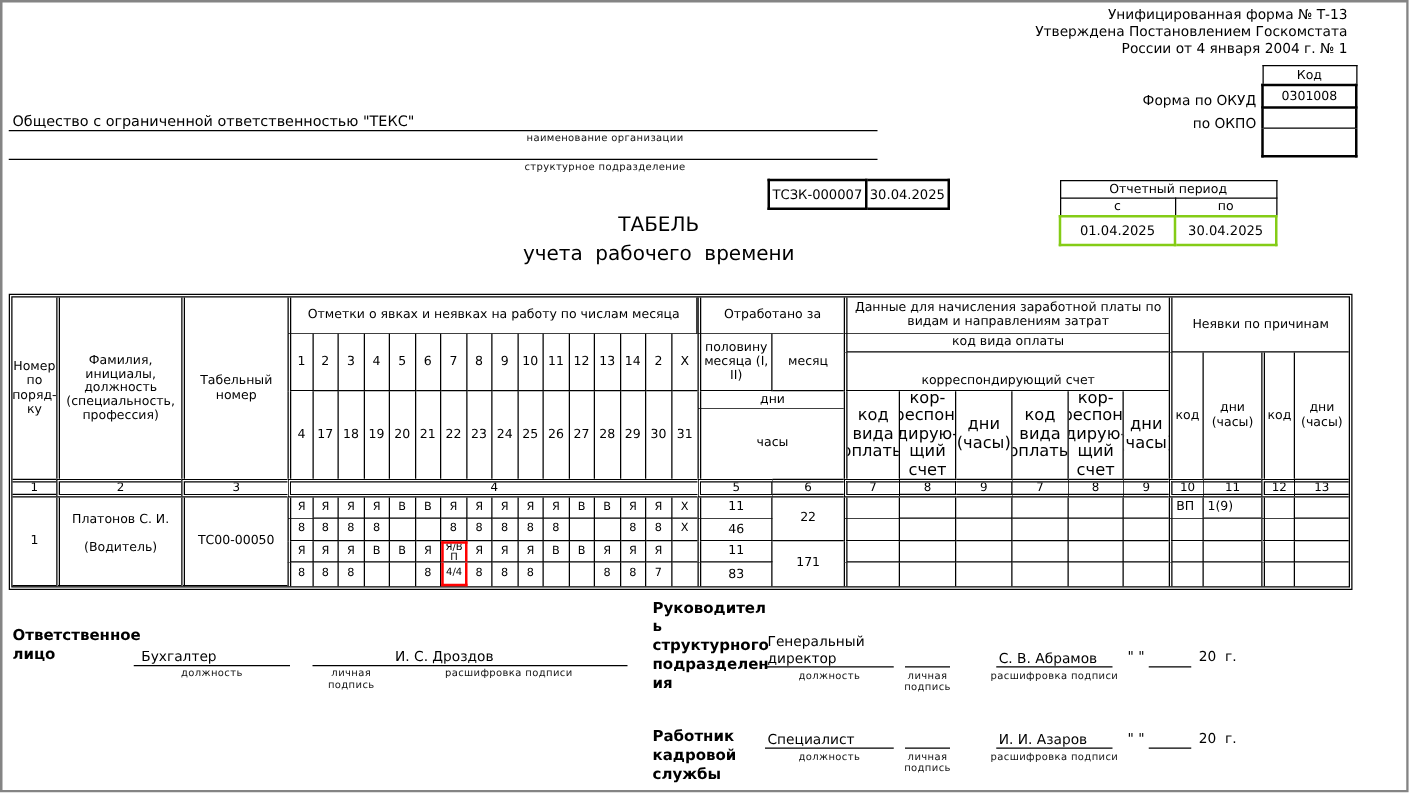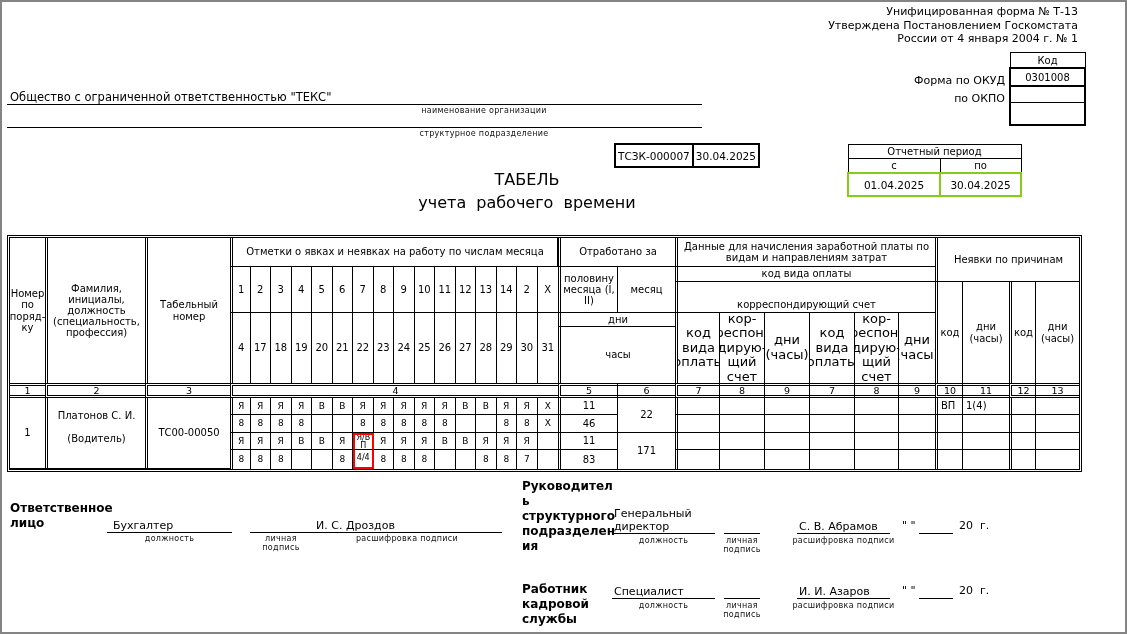--- a/index.html
+++ b/index.html
@@ -287,21 +287,21 @@
       <div class="c" style="grid-area: 9 / 25 / span 1 / span 1;"></div>
       <div class="c" style="grid-area: 9 / 26 / span 1 / span 1;"></div>
       <div class="c nbr" style="grid-area: 9 / 27 / span 1 / span 1;"></div>
       <div class="c dl nbb" style="grid-area: 10 / 22 / span 1 / span 1;"></div>
       <div class="c nbb" style="grid-area: 10 / 23 / span 1 / span 1;"></div>
       <div class="c nbb" style="grid-area: 10 / 24 / span 1 / span 1;"></div>
       <div class="c nbb" style="grid-area: 10 / 25 / span 1 / span 1;"></div>
       <div class="c nbb" style="grid-area: 10 / 26 / span 1 / span 1;"></div>
       <div class="c nbr nbb" style="grid-area: 10 / 27 / span 1 / span 1;"></div>
       <div class="c dl la" style="grid-area: 7 / 28 / span 1 / span 1;">ВП</div>
-      <div class="c nbr la" style="grid-area: 7 / 29 / span 1 / span 1;">1(4)</div>
+      <div class="c nbr la" style="grid-area: 7 / 29 / span 1 / span 1;">1(9)</div>
       <div class="c dl" style="grid-area: 7 / 30 / span 1 / span 1;"></div>
       <div class="c nbr" style="grid-area: 7 / 31 / span 1 / span 1;"></div>
       <div class="c dl" style="grid-area: 8 / 28 / span 1 / span 1;"></div>
       <div class="c nbr" style="grid-area: 8 / 29 / span 1 / span 1;"></div>
       <div class="c dl" style="grid-area: 8 / 30 / span 1 / span 1;"></div>
       <div class="c nbr" style="grid-area: 8 / 31 / span 1 / span 1;"></div>
       <div class="c dl" style="grid-area: 9 / 28 / span 1 / span 1;"></div>
       <div class="c nbr" style="grid-area: 9 / 29 / span 1 / span 1;"></div>
       <div class="c dl" style="grid-area: 9 / 30 / span 1 / span 1;"></div>
       <div class="c nbr" style="grid-area: 9 / 31 / span 1 / span 1;"></div>

